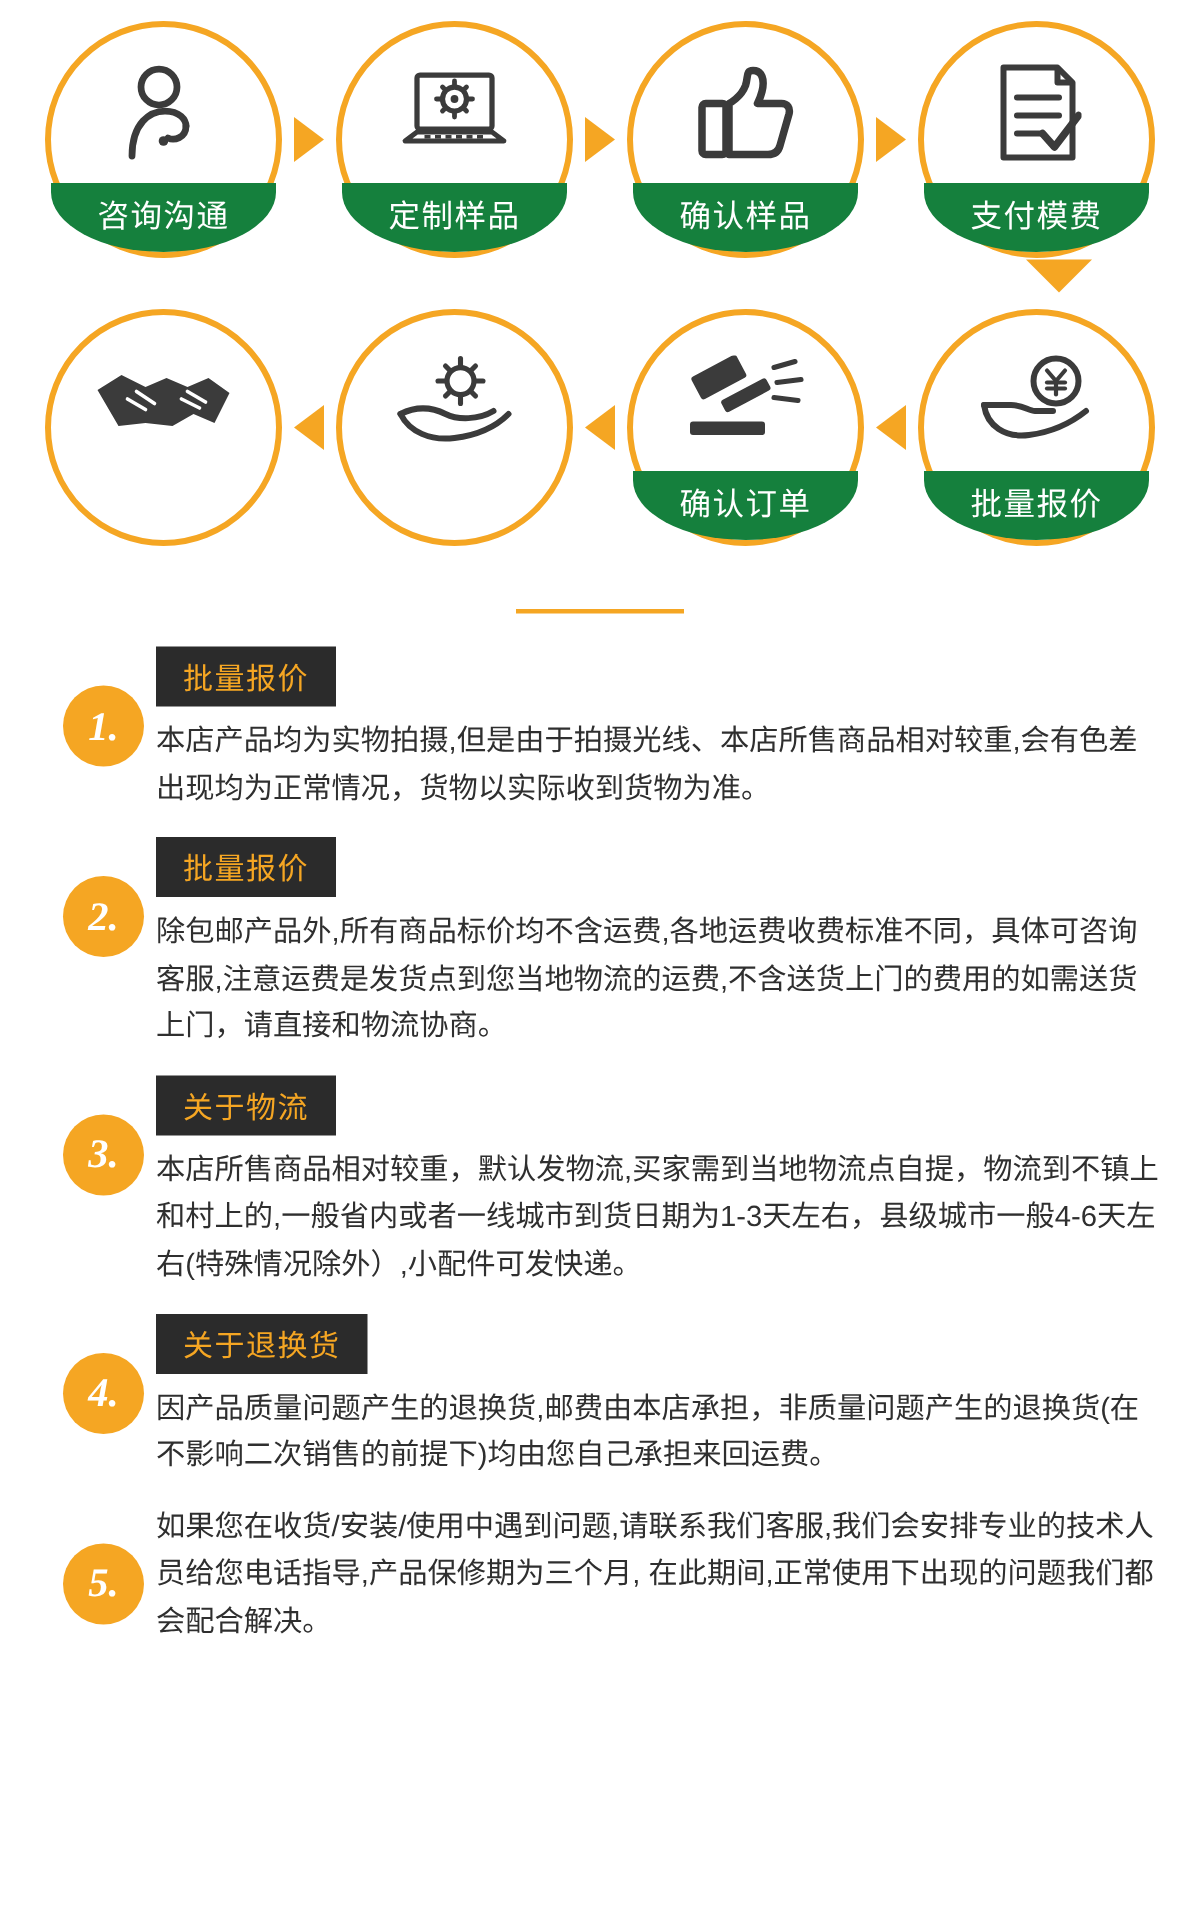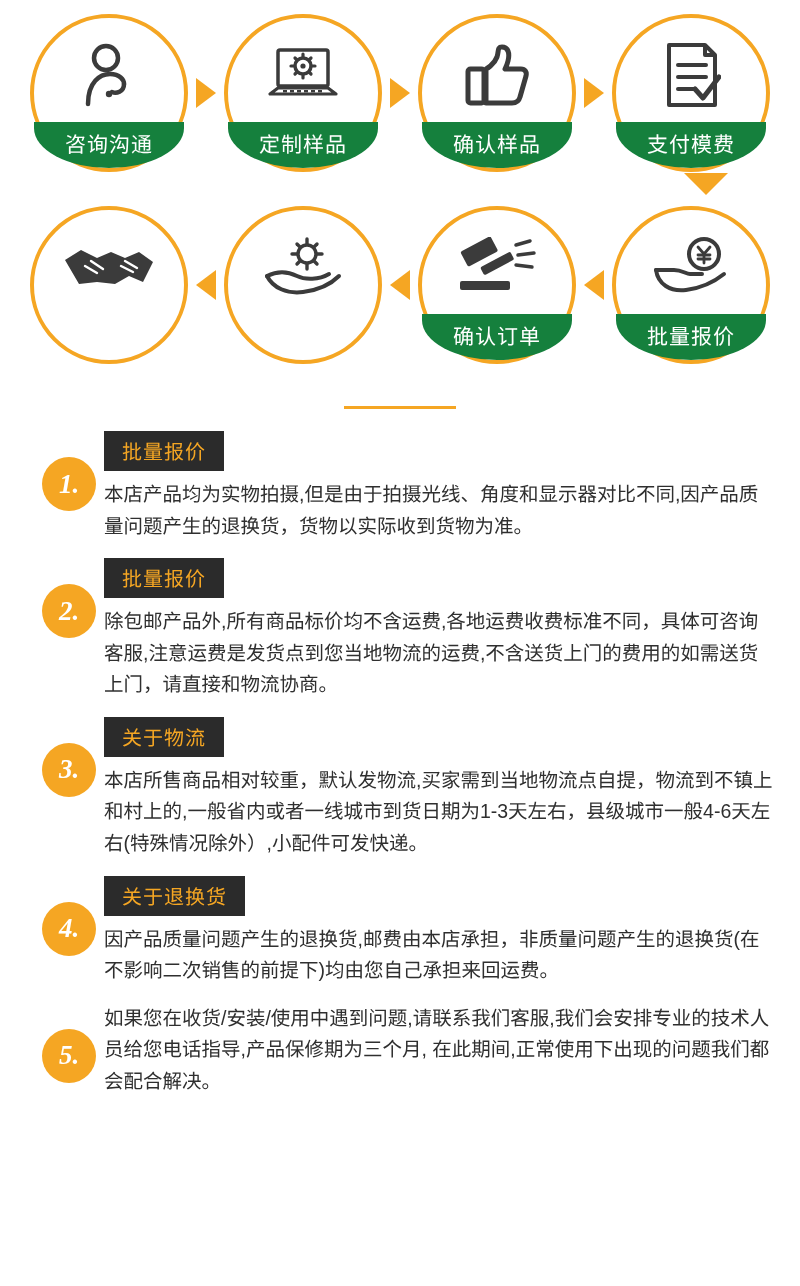--- a/index.html
+++ b/index.html
@@ -349,21 +349,21 @@
 
 <div class="title-block">
   <div class="title-underline"></div>
 </div>
 
 <div class="notes">
 
   <div class="note">
     <div class="note-num">1.</div>
     <div class="note-head">批量报价</div>
-    <div class="note-body">本店产品均为实物拍摄,但是由于拍摄光线、角度和显示器对比不同,因产品质量问题产生的退换货，货物以实际收到货物为准。</div>
+    <div class="note-body">本店产品均为实物拍摄,但是由于拍摄光线、本店所售商品相对较重,会有色差出现均为正常情况，货物以实际收到货物为准。</div>
   </div>
 
   <div class="note">
     <div class="note-num">2.</div>
     <div class="note-head">批量报价</div>
     <div class="note-body">除包邮产品外,所有商品标价均不含运费,各地运费收费标准不同，具体可咨询客服,注意运费是发货点到您当地物流的运费,不含送货上门的费用的如需送货上门，请直接和物流协商。</div>
   </div>
 
   <div class="note">
     <div class="note-num">3.</div>

